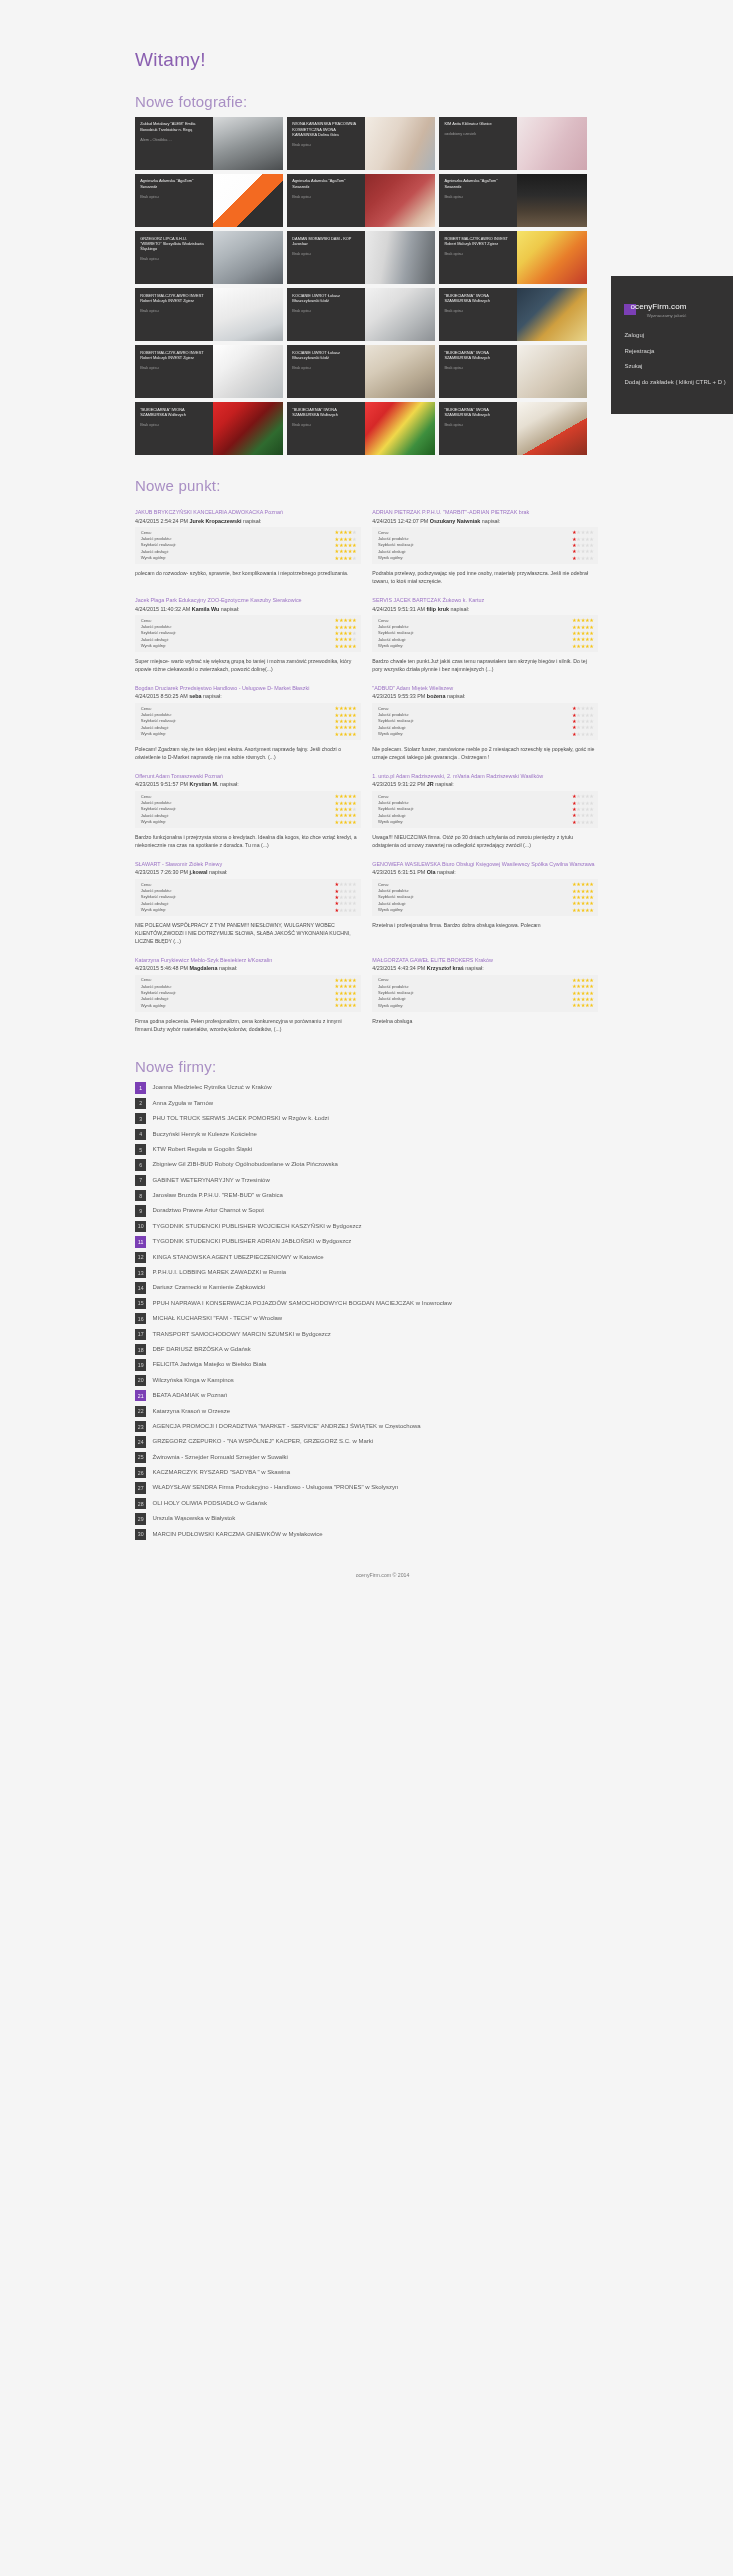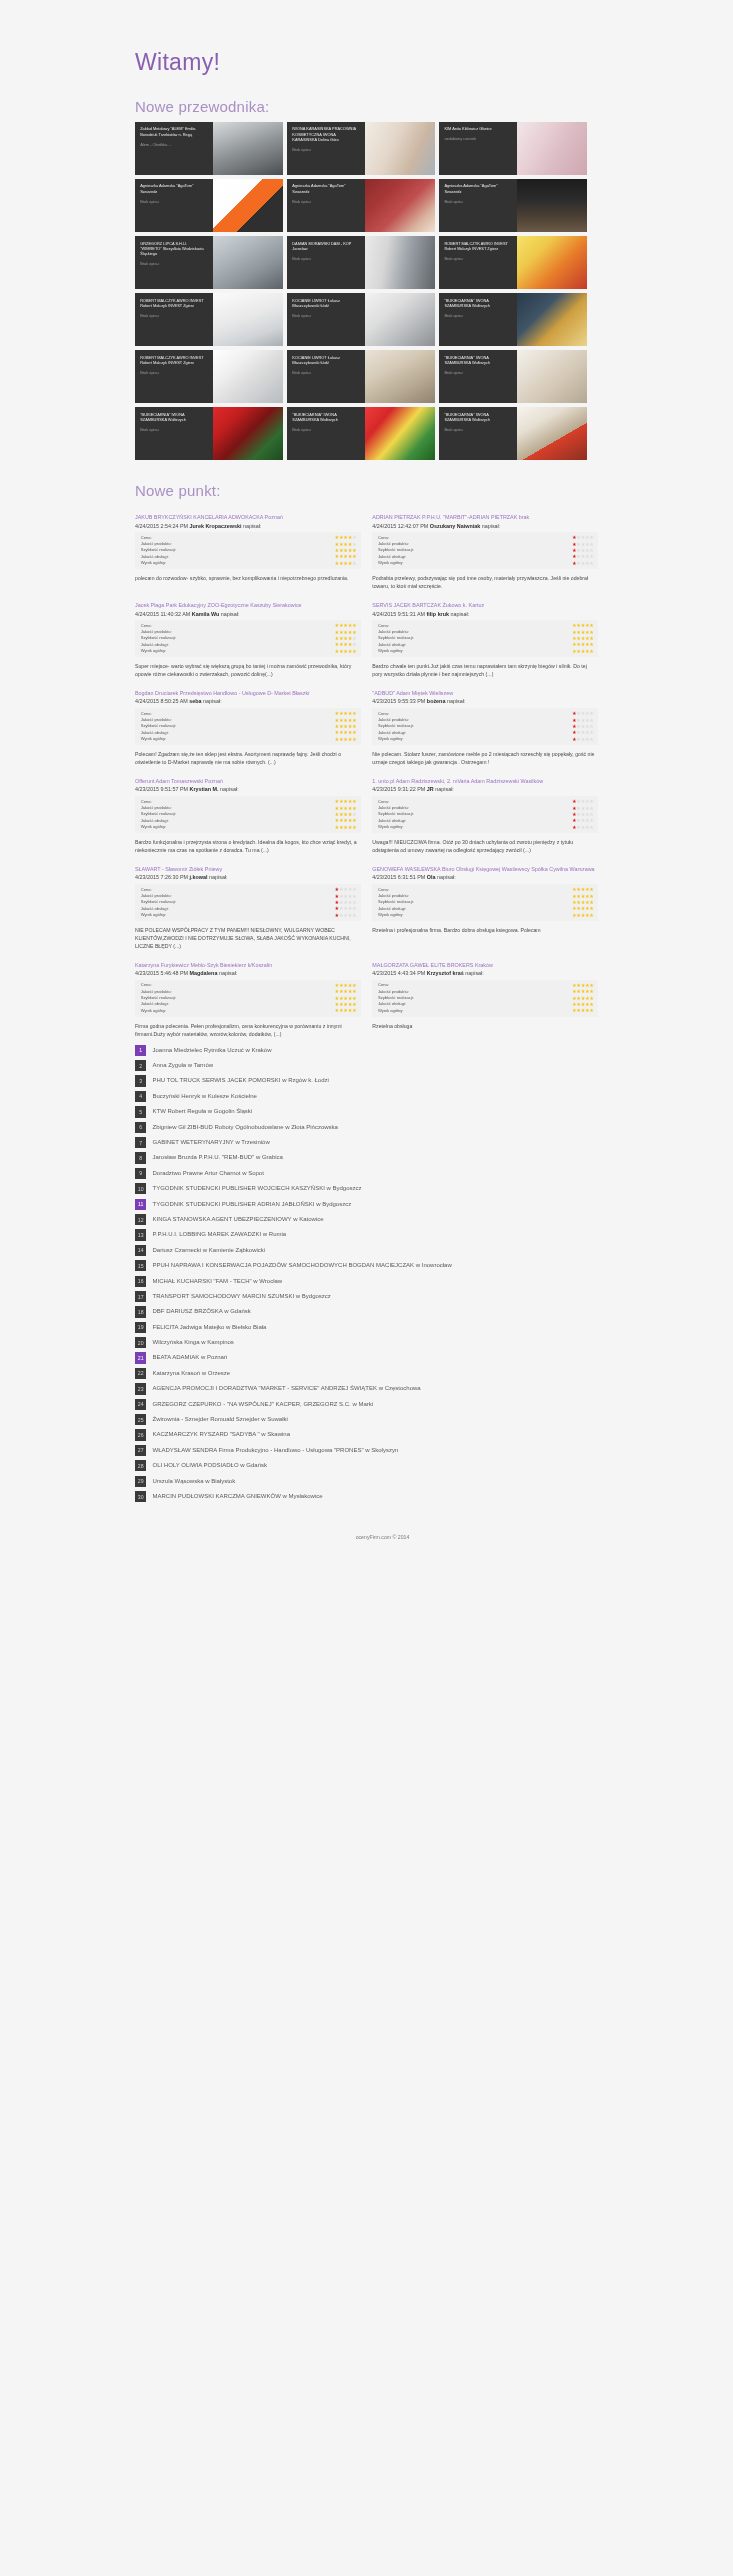--- a/index.html
+++ b/index.html
@@ -11,21 +11,21 @@
     color: #4a4a4a;
   }
   body { width: 734px; position: relative; overflow-x: hidden; }
 
   .page { width: 734px; position: relative; padding-bottom: 31px; }
 
   
   h1.welcome {
     color: #8a5fb0;
     font-weight: 400;
-    font-size: 23px;
+    font-size: 19px;
     margin: 49px 0 0 135px;
     letter-spacing: 0.3px;
   }
   h2.section-title {
     color: #a98fc4;
     font-weight: 400;
     font-size: 15px;
     margin: 21.6px 0 7.2px 135px;
     letter-spacing: 0.2px;
   }
@@ -225,21 +225,21 @@
     padding-left: 31px;
   }
 </style>
 </head>
 <body>
 
 <div class="page">
 
   <h1 class="welcome">Witamy!</h1>
 
-  <h2 class="section-title">Nowe przewodnika:</h2>
+  <h2 class="section-title">Nowe fotografie:</h2>
   <div class="photo-grid" id="photo-grid">
       <div class="photo-card">
         <div class="caption">
           <span class="cname">Zakład Metalowy "ALEM" Emilia Borodziuk Trzebiatów n. Regą</span>
           <span class="cdesc">Alem - Obróbka ...</span>
         </div>
         <div class="thumb t1"></div>
       </div>
       <div class="photo-card">
         <div class="caption">
@@ -355,20 +355,35 @@
       </div>
       <div class="photo-card">
         <div class="caption">
           <span class="cname">"BUKIECIARNIA" IWONA SZAMBURSKA Wałbrzych</span>
           <span class="cdesc">Brak opisu</span>
         </div>
         <div class="thumb t18"></div>
       </div>
     </div>
 
+  <aside class="side-panel">
+    <div class="brand">
+      <span class="logo-sq"></span>
+      <span class="brand-text">
+        <span class="brand-name">ocenyFirm.com</span>
+        <span class="brand-tag">Wyznaczamy jakość</span>
+      </span>
+    </div>
+    <nav class="side-nav" id="side-nav">
+        <a href="#">Zaloguj</a>
+        <a href="#">Rejestracja</a>
+        <a href="#">Szukaj</a>
+        <a href="#">Dodaj do zakładek ( kliknij CTRL + D )</a>
+      </nav>
+  </aside>
 
   <h2 class="section-title">Nowe punkt:</h2>
   <div class="reviews" id="reviews">
       <div class="review">
         <a href="#" class="company">JAKUB BRYKCZYŃSKI KANCELARIA ADWOKACKA Poznań</a>
         <div class="meta"><span>4/24/2015 2:54:24 PM </span><b>Jurek Kropaczewski</b><span> napisał:</span></div>
         <div class="rating-box">
           <div class="rating-row">
             <span class="label">Cena:</span>
             <span class="stars"><span class="on">★</span><span class="on">★</span><span class="on">★</span><span class="on">★</span><span class="off">★</span></span>
@@ -684,20 +699,21 @@
           </div>
           <div class="rating-row">
             <span class="label">Wynik ogólny:</span>
             <span class="stars"><span class="on">★</span><span class="on">★</span><span class="on">★</span><span class="on">★</span><span class="on">★</span></span>
           </div>
         </div>
         <div class="body">Rzetelna obsługa</div>
       </div>
     </div>
 
+  <h2 class="section-title">Nowe firmy:</h2>
   <div class="companies" id="companies">
       <div class="company-row accent">
         <span class="num">1</span>
         <a href="#" class="cname">Joanna Miedzielec Rytmika Uczuć w Kraków</a>
       </div>
       <div class="company-row">
         <span class="num">2</span>
         <a href="#" class="cname">Anna Zyguła w Tarnów</a>
       </div>
       <div class="company-row">

